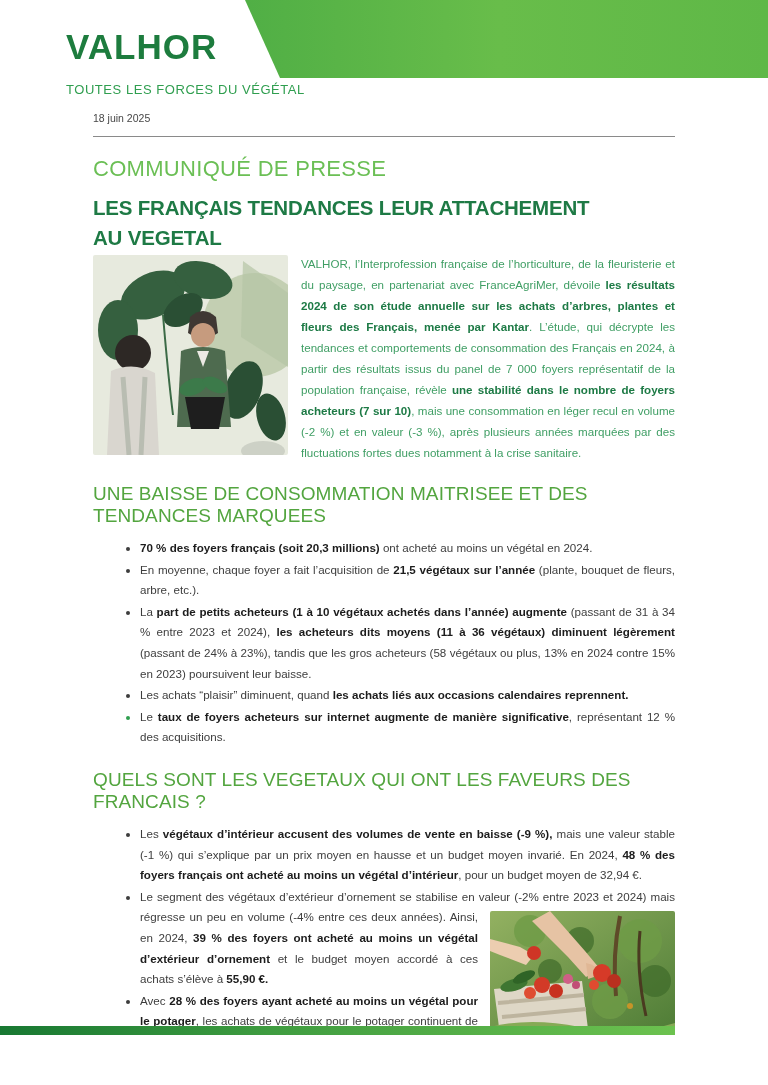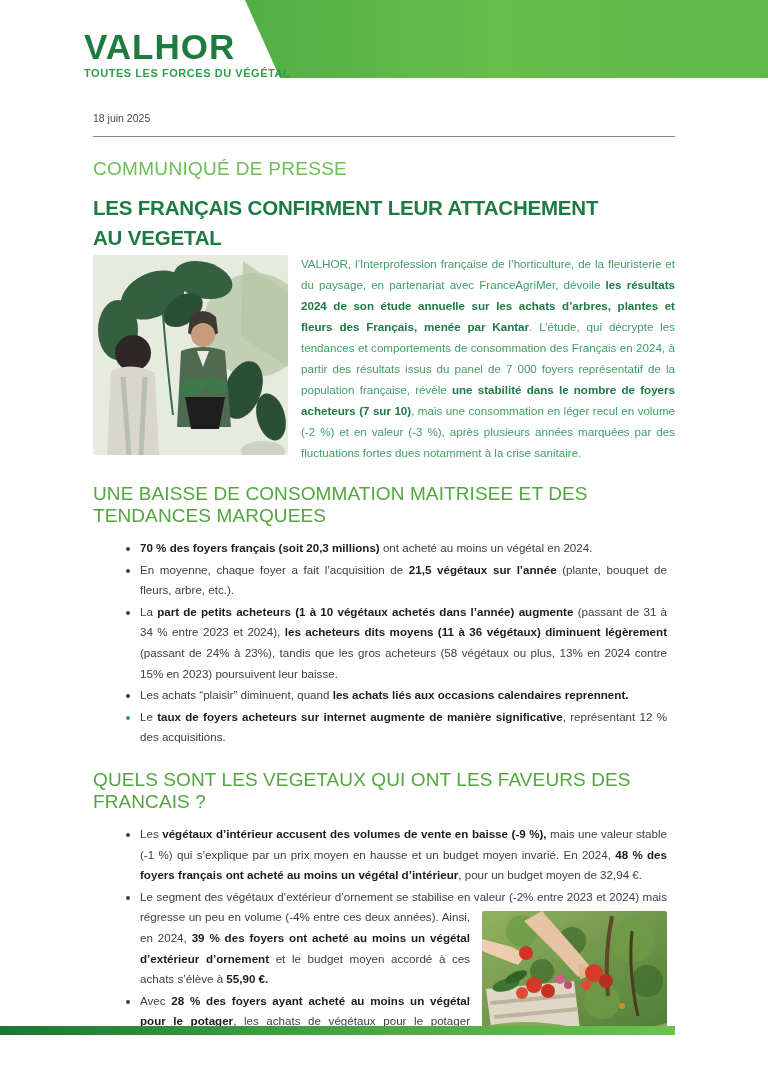--- a/index.html
+++ b/index.html
@@ -6,45 +6,45 @@
   .page{
     position:relative;width:768px;height:1085px;background:#fff;overflow:hidden;
     font-family:"Liberation Sans",sans-serif;
   }
   
   .banner{
     position:absolute;left:0;top:0;width:768px;height:78px;z-index:1;
     background:linear-gradient(90deg,#2f9d3e 0%,#4fae45 30%,#68bd4a 65%,#5fb847 100%);
     clip-path:polygon(245px 0,768px 0,768px 78px,280px 78px);
   }
-  .logo{position:absolute;left:84px;top:30px;z-index:2;}
+  .logo{position:absolute;left:66px;top:30px;z-index:2;}
   .logo-text{
     font-size:35px;font-weight:800;color:#1d7c3e;letter-spacing:1px;line-height:34px;
   }
   .logo-tagline{
-    margin-top:3px;font-size:11px;font-weight:700;color:#2f9e4f;letter-spacing:.55px;white-space:nowrap;
+    margin-top:18px;font-size:13px;font-weight:400;color:#2f9e4f;letter-spacing:.55px;white-space:nowrap;
   }
   
   .content{position:absolute;left:93px;top:0;width:582px;z-index:1;}
   .date{margin-top:112px;font-size:10.5px;color:#474747;}
   .rule{margin-top:12px;border:none;border-top:1px solid #8a8a8a;height:0;}
-  .kicker{margin-top:20px;font-size:19px;color:#6bbf55;letter-spacing:.3px;line-height:24px;}
+  .kicker{margin-top:20px;font-size:22px;color:#6bbf55;letter-spacing:.3px;line-height:24px;}
   .title{margin-top:12px;font-size:20.5px;font-weight:700;color:#1e7a45;line-height:30px;letter-spacing:-.2px;}
   .intro{
     font-size:11.6px;line-height:21px;text-align:justify;color:#3f9e64;
   }
   .intro b{color:#1d7a45;font-weight:700;}
   .intro-photo{
     float:left;width:195px;height:200px;margin:2px 13px 4px 0;display:block;
     border-radius:2px;overflow:hidden;
   }
   .section-heading{
     clear:both;padding-top:20px;font-size:19px;color:#53a53f;font-weight:400;letter-spacing:.1px;
   }
-  ul.bullets{margin:11px 8px 0 0;padding:0 0 0 47px;}
+  ul.bullets{margin:11px 0 0 0;padding:0 0 0 47px;}
   ul.bullets li{
     font-size:11.6px;line-height:20.6px;color:#3d3d3d;text-align:justify;margin:1px 0;
   }
   ul.bullets li::marker{color:#3d3d3d;}
   ul.bullets li.green-li::marker{color:#2f9e4f;}
   ul.bullets b{color:#1c1c1c;font-weight:700;}
   .potager-float{
     float:right;width:185px;height:124px;margin:4px 0 5px 12px;display:block;
     border-radius:2px;overflow:hidden;
   }
@@ -67,21 +67,21 @@
     <div class="logo-tagline">TOUTES LES FORCES DU VÉGÉTAL</div>
   </div>
 
   <div class="content">
 
     <div class="date">18 juin 2025</div>
     <hr class="rule">
     <div class="kicker">COMMUNIQUÉ DE PRESSE</div>
 
     <div class="title">
-      <div>LES FRANÇAIS CONFIRMENT LEUR ATTACHEMENT</div>
+      <div>LES FRANÇAIS TENDANCES LEUR ATTACHEMENT</div>
       <div>AU VEGETAL</div>
     </div>
 
     <div class="intro">
       <span class="intro-photo">
         <svg width="195" height="200" viewBox="0 0 195 200" xmlns="http://www.w3.org/2000/svg">
           <rect width="195" height="200" fill="#e7eade"></rect>
           <circle cx="162" cy="70" r="52" fill="#c3cfb2"></circle>
           <path d="M150 6 L195 38 L195 112 L148 82 Z" fill="#b5c4a5" opacity=".7"></path>
           <g fill="#35603f">

